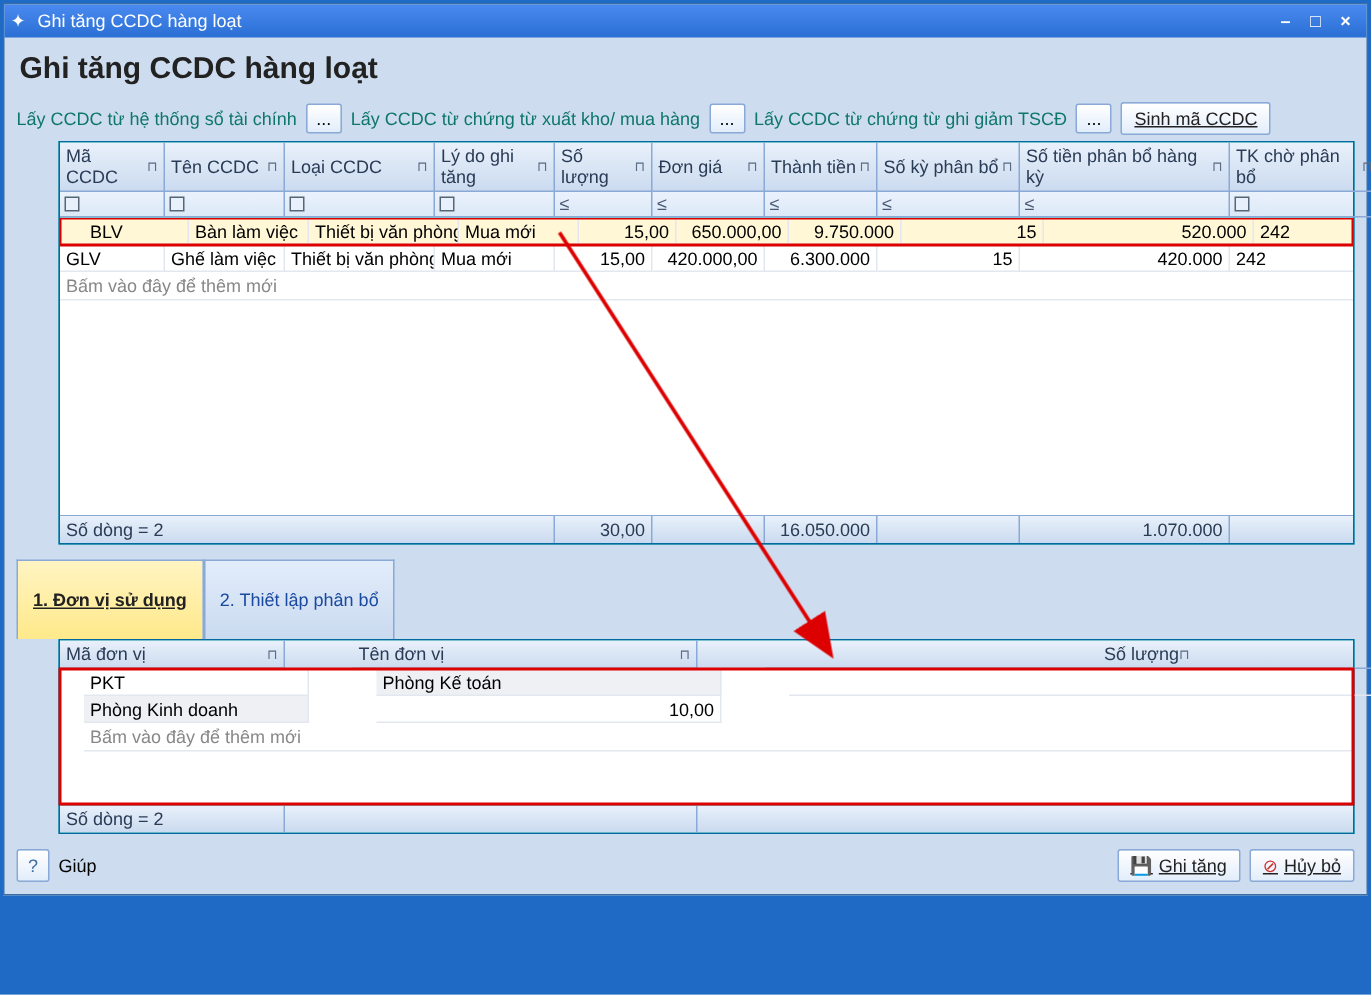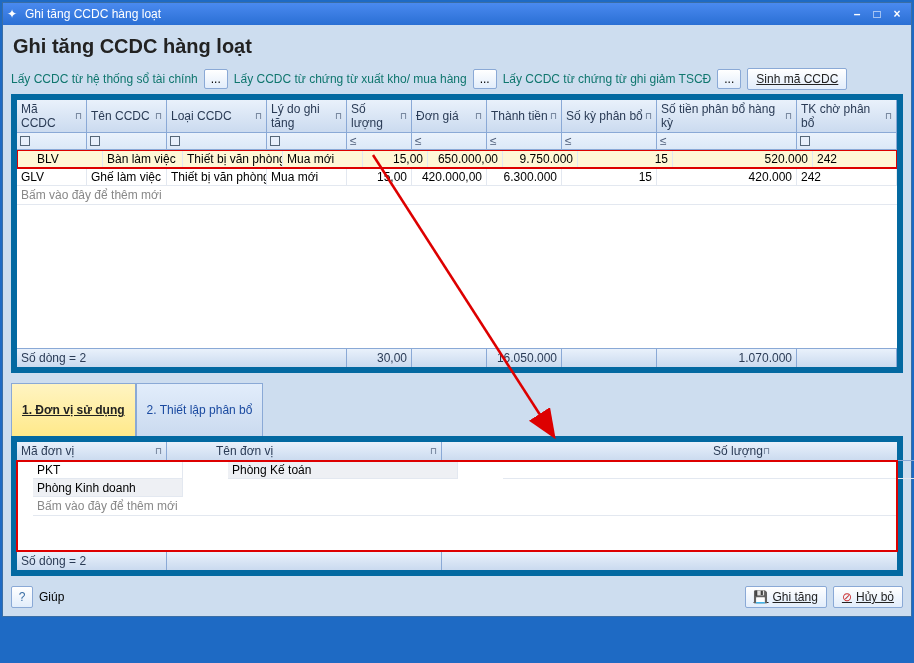--- a/index.html
+++ b/index.html
@@ -8,21 +8,21 @@
   .titlebar { background: linear-gradient(#4a8af0, #2a6fd4); color: #fff; height: 22px; display: flex; align-items: center; padding: 0 4px; }
   .titlebar .icon { width: 14px; height: 14px; margin-right: 4px; color:#fff; }
   .titlebar .spacer { flex: 1; }
   .titlebar .wbtn { width: 20px; text-align: center; color: #fff; font-weight: bold; cursor: pointer; }
   .content { padding: 6px 8px 8px 8px; }
   h1 { font-size: 20px; font-weight: bold; margin: 4px 0 10px 2px; color: #222; }
   .linkbar { display: flex; align-items: center; gap: 6px; flex-wrap: wrap; margin-bottom: 4px; }
   .link { color: #0f766e; cursor: pointer; }
   .dots { width: 24px; height: 20px; border: 1px solid #8aa9d6; background: linear-gradient(#fff,#e2edfb); text-align: center; line-height: 18px; cursor: pointer; border-radius: 2px; }
   .btn { height: 22px; border: 1px solid #8aa9d6; background: linear-gradient(#fff,#e2edfb); padding: 0 8px; display: inline-flex; align-items: center; gap: 4px; cursor: pointer; border-radius: 2px; text-decoration: underline; color:#222; }
-  .grid { border: 6px solid #0369a1; background: #14b8a6; }
+  .grid { border: 1px solid #0369a1; background: #14b8a6; margin-left: 28px; }
   .ghead { display: grid; background: linear-gradient(#e9f1fb,#cadaef); }
   .gh { border-right: 1px solid #8aa9d6; border-bottom: 1px solid #8aa9d6; padding: 2px 4px; display:flex; align-items:center; justify-content:space-between; color:#2a3b55;}
   .gh .pin { font-size: 9px; color:#5a6b85;}
   .gfilter { display: grid; background: linear-gradient(#eaf2fc,#dbe8f7); }
   .gf { border-right: 1px solid #8aa9d6; border-bottom: 1px solid #8aa9d6; padding: 1px 3px; display:flex; align-items:center; font-size:11px; color:#4a5a75;}
   .sq { width:10px; height:10px; border:1px solid #567; background:#e8f0fb;}
   .grow { display: grid; }
   .gc { border-right: 1px solid #e3e8f0; border-bottom: 1px solid #e3e8f0; padding: 2px 4px; height:18px; overflow:hidden; white-space:nowrap; }
   .gnum { text-align: right; }
   .sel { background: #fff7d6; }
@@ -202,20 +202,21 @@
           </div>
       </div>
       <div class="gridbody2 highlight">
         <div class="grow cols2">
           <div class="gc">PKT</div>
           <div class="gc" style="background:#eef0f4">Phòng Kế toán</div>
           <div class="gc gnum">5,00</div>
         </div>
         <div class="grow cols2">
           <div class="gc" style="background:#eef0f4">Phòng Kinh doanh</div>
+          <div class="gc gnum">10,00</div>
         </div>
         <div class="prompt">Bấm vào đây để thêm mới</div>
       </div>
       <div class="gfoot cols2">
         <div class="gfc">Số dòng = 2</div>
         <div class="gfc"></div>
         <div class="gfc gnum">15,00</div>
       </div>
     </div>
 

